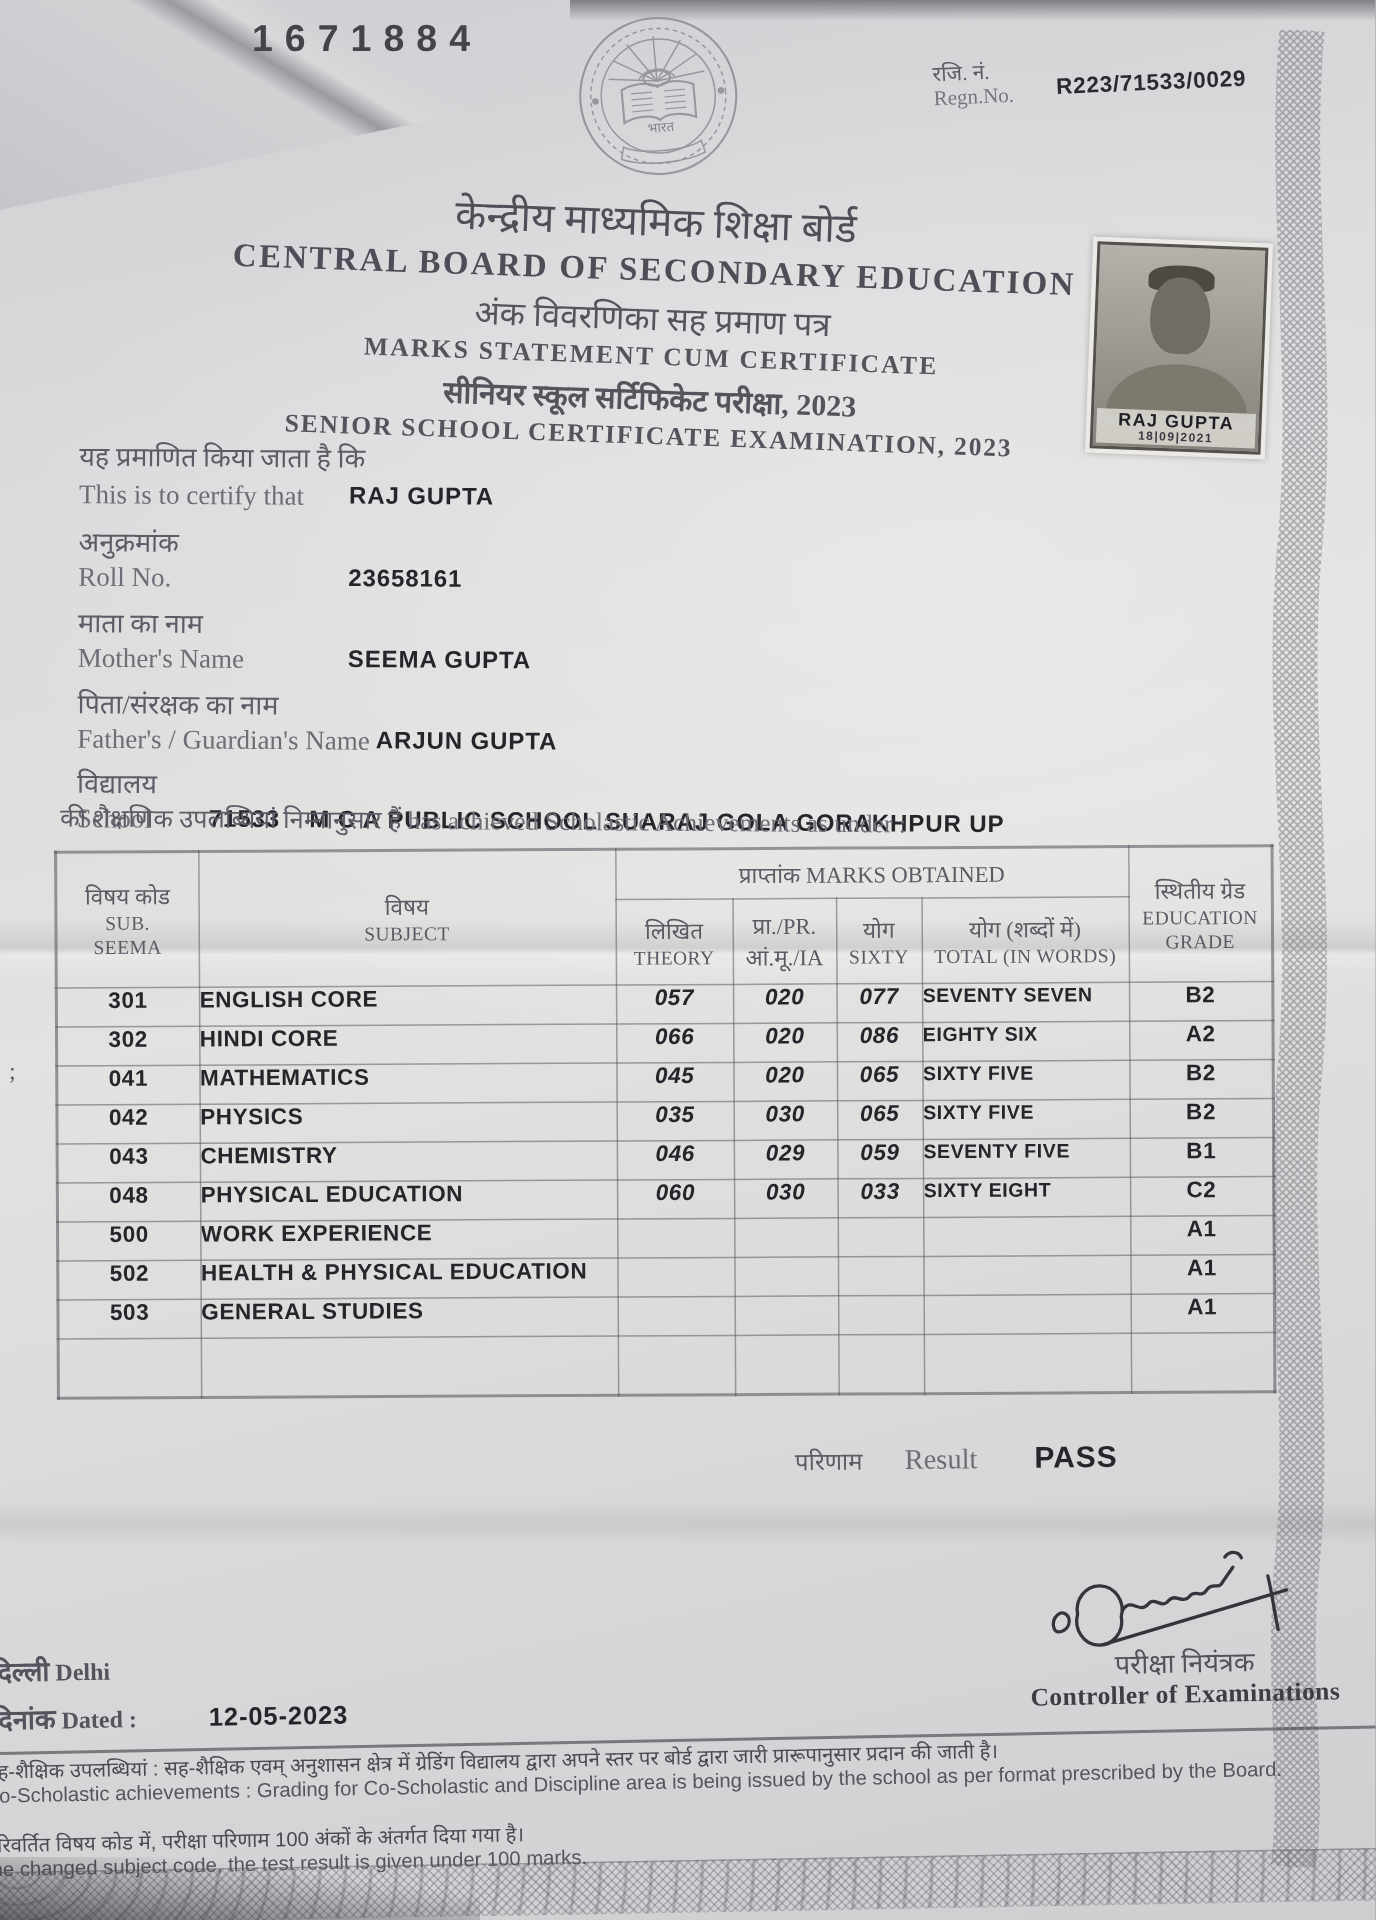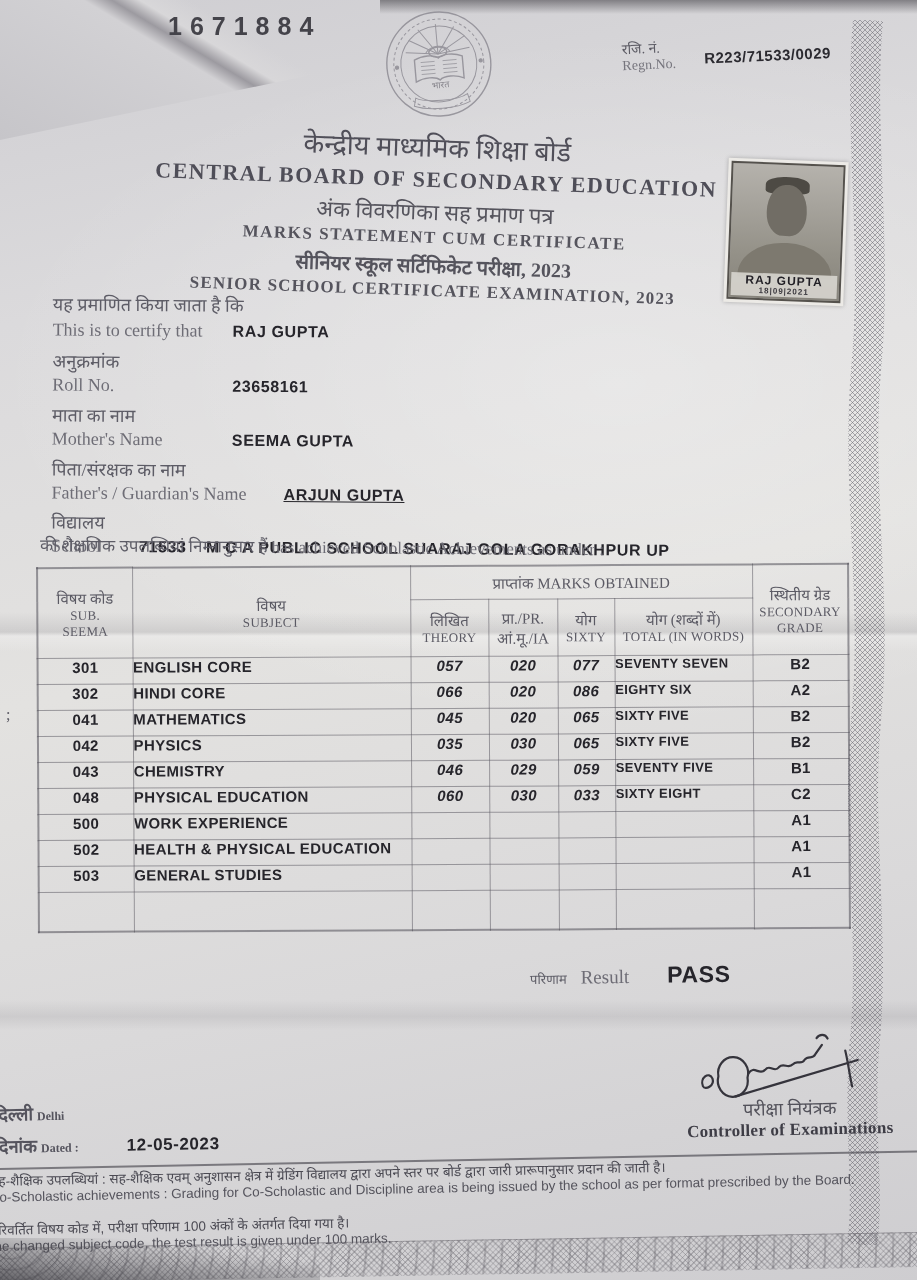--- a/index.html
+++ b/index.html
@@ -77,33 +77,33 @@
     padding-top:5px;letter-spacing:.4px;}
   tbody tr{height:26px;}
   tbody tr.filler{height:auto;}
   td.c-code{text-align:center;}
   td.c-subject{text-align:left;padding-left:16px;}
   td.c-theory,td.c-pr_ia,td.c-total{text-align:center;font-style:italic;}
   td.c-total_words{text-align:left;padding-left:18px;font-size:13px;}
   td.c-grade{text-align:center;}
 
   .result{position:absolute;left:530px;top:962px;white-space:nowrap;transform:rotate(-.6deg);}
-  .result .hi{font-size:13px;color:#5d5c66;}
-  .result .en{font-size:19px;color:#6e6d76;margin-left:10px;}
-  .result .val{font-size:23px;margin-left:34px;}
+  .result .hi{font-size:16px;color:#5d5c66;}
+  .result .en{font-size:19px;color:#6e6d76;margin-left:24px;}
+  .result .val{font-size:20px;margin-left:34px;}
 
   .sig{position:absolute;left:688px;top:1028px;transform:rotate(-3deg);}
   .controller{position:absolute;left:670px;top:1096px;width:240px;text-align:center;transform:rotate(-1.2deg);}
   .controller .hi{font-size:18px;color:#53525b;}
   .controller .en{font-size:17px;font-weight:bold;color:#3e3d46;letter-spacing:.3px;}
 
   .placedate{position:absolute;left:-6px;top:1100px;transform:rotate(-1deg);}
   .placedate .line{white-space:nowrap;}
   .placedate .hi{font-size:18px;font-weight:bold;color:#55545e;}
-  .placedate .en{font-size:12px;font-weight:bold;color:#55545e;}
+  .placedate .en{font-size:16px;font-weight:bold;color:#55545e;}
   .placedate .val{font-size:17px;margin-left:44px;}
 
   .sep-line{position:absolute;left:0;top:1168px;width:920px;height:2px;background:rgba(60,58,66,.6);
     transform:rotate(-1.1deg);transform-origin:left center;}
 
   .foot{position:absolute;left:-10px;top:1172px;width:950px;transform:rotate(-1.2deg);transform-origin:left center;
     font-family:"Liberation Sans",sans-serif;color:#4b4a53;}
   .foot .l1{font-size:13.5px;white-space:nowrap;}
   .foot .l2{font-size:13.5px;white-space:nowrap;color:#55545d;}
   .foot .l3{font-size:13.5px;white-space:nowrap;margin-top:16px;}
@@ -210,21 +210,21 @@
     </div>
     <div class="row" style="margin-top:2px;">
       <span class="lab-en">Mother's Name</span>
       <span class="val v-abs" style="left:180px;">SEEMA GUPTA</span>
     </div>
     <div class="row" style="margin-top:7px;">
       <span class="lab-hi">पिता/संरक्षक का नाम</span>
     </div>
     <div class="row" style="margin-top:2px;">
       <span class="lab-en">Father's / Guardian's Name</span>
-      <span class="val v-abs" style="left:232px;text-decoration:underline;">ARJUN GUPTA</span>
+      <span class="val v-abs" style="left:199px;">ARJUN GUPTA</span>
     </div>
     <div class="row" style="margin-top:6px;">
       <span class="lab-hi">विद्यालय</span>
     </div>
     <div class="row" style="margin-top:2px;">
       <span class="lab-en">School</span>
       <span class="val v-abs" style="left:88px;">71533</span>
       <span class="val v-abs" style="left:155px;">M C A PUBLIC SCHOOL SUARAJ GOLA GORAKHPUR UP</span>
     </div>
   </div>
@@ -253,21 +253,21 @@
         </th>
         <th rowspan="2">
           <div class="th-hi">विषय</div>
           <div class="th-en">SUBJECT</div>
         </th>
         <th colspan="4" style="height:32px;">
           <div class="th-hi">प्राप्तांक MARKS OBTAINED</div>
         </th>
         <th rowspan="2">
           <div class="th-hi">स्थितीय ग्रेड</div>
-          <div class="th-en">SECONDARY</div>
+          <div class="th-en">EDUCATION</div>
           <div class="th-en">GRADE</div>
         </th>
       </tr>
       <tr>
         <th style="height:56px;">
           <div class="th-hi">लिखित</div>
           <div class="th-en">THEORY</div>
         </th>
         <th>
           <div class="th-hi">प्रा./PR.</div>

